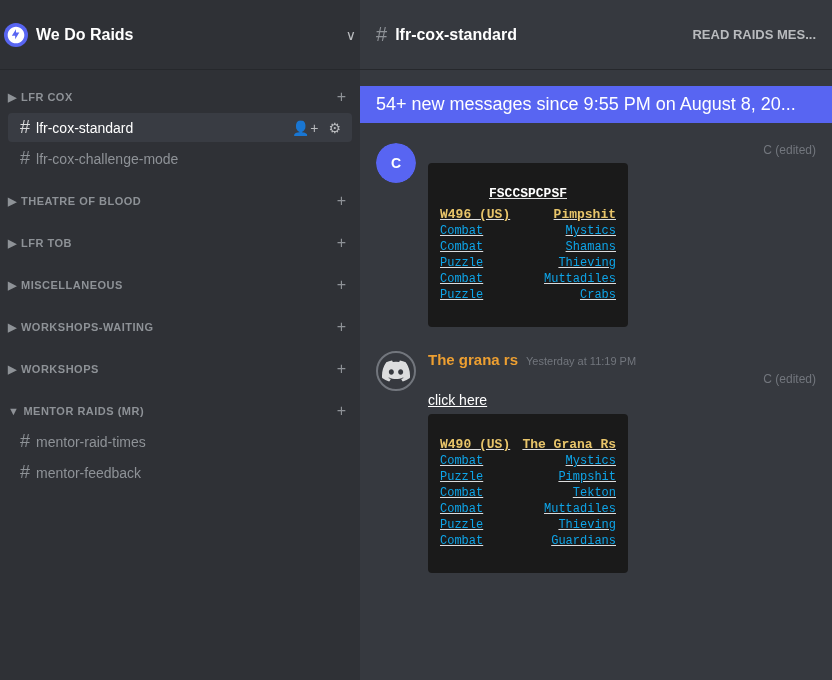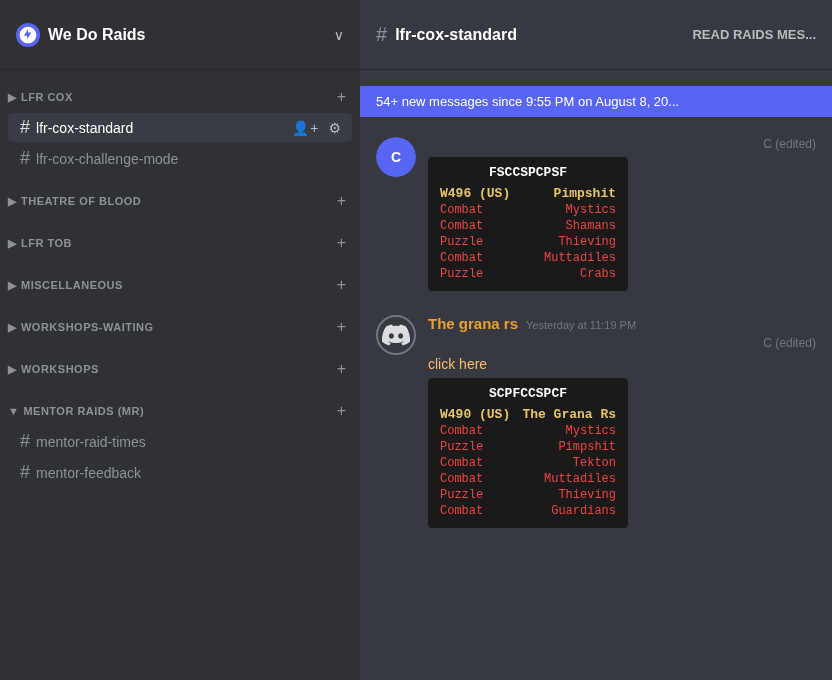--- a/index.html
+++ b/index.html
@@ -21,21 +21,21 @@
       flex-direction: column;
       height: 100%;
       overflow-y: auto;
       flex-shrink: 0;
     }
 
     .server-header {
       display: flex;
       align-items: center;
       justify-content: space-between;
-      padding: 0 16px;
+      padding: 0 4px;
       height: 70px;
       background: #2f3136;
       border-bottom: 1px solid #26282c;
       cursor: pointer;
     }
 
     .server-header-left {
       display: flex;
       align-items: center;
       gap: 8px;
@@ -182,21 +182,21 @@
 
     .messages-area {
       flex: 1;
       overflow-y: auto;
       padding: 16px 0 16px 0;
     }
 
     .new-messages-banner {
       background: #5865f2;
       color: white;
-      font-size: 13px;
+      font-size: 18px;
       font-weight: 500;
       padding: 8px 16px;
       margin: 0 0 16px 0;
     }
 
     .message-group {
       display: flex;
       padding: 4px 16px;
       gap: 12px;
       margin-bottom: 16px;
@@ -244,24 +244,25 @@
       font-size: 12px;
       color: #72767d;
       margin-bottom: 6px;
       text-align: right;
     }
 
     
     .game-card {
       background: #1a1a1a;
       border-radius: 4px;
-      padding: 8px 12px;
+      padding: 23px 12px;
       display: inline-block;
       min-width: 200px;
       font-family: 'Courier New', monospace;
+      text-decoration: underline;
     }
 
     .game-card-title {
       color: #ffffff;
       font-size: 13px;
       font-weight: bold;
       text-align: center;
       margin-bottom: 6px;
     }
 
@@ -272,21 +273,21 @@
       margin-bottom: 2px;
     }
 
     .game-card-row.header-row {
       color: #e8c56a;
       font-size: 13px;
       font-weight: bold;
     }
 
     .game-card-row.data-row {
-      color: #ef4444;
+      color: #0ea5e9;
       font-size: 12px;
     }
 
     .gc-left { text-align: left; }
     .gc-right { text-align: right; }
 
     .partial-message {
       color: #dcddde;
       font-size: 14px;
       margin-bottom: 6px;
@@ -462,25 +463,24 @@
         <svg width="28" height="28" viewBox="0 0 24 24" fill="#dcddde">
           <path d="M20.317 4.492c-1.53-.69-3.17-1.2-4.885-1.49a.075.075 0 0 0-.079.036c-.21.369-.444.85-.608 1.23a18.566 18.566 0 0 0-5.487 0 12.36 12.36 0 0 0-.617-1.23A.077.077 0 0 0 8.562 3c-1.714.29-3.354.8-4.885 1.491a.07.07 0 0 0-.032.027C.533 9.093-.32 13.555.099 17.961a.08.08 0 0 0 .031.055 20.03 20.03 0 0 0 5.993 2.98.078.078 0 0 0 .084-.026c.462-.62.874-1.275 1.226-1.963.021-.04.001-.088-.041-.104a13.201 13.201 0 0 1-1.872-.878.075.075 0 0 1-.008-.125c.126-.093.252-.19.372-.287a.075.075 0 0 1 .078-.01c3.927 1.764 8.18 1.764 12.061 0a.075.075 0 0 1 .079.009c.12.098.245.195.372.288a.075.075 0 0 1-.006.125c-.598.344-1.22.635-1.873.877a.075.075 0 0 0-.041.105c.36.687.772 1.341 1.225 1.962a.077.077 0 0 0 .084.028 19.963 19.963 0 0 0 6.002-2.981.076.076 0 0 0 .032-.054c.5-5.094-.838-9.52-3.549-13.442a.06.06 0 0 0-.031-.028zM8.02 15.278c-1.182 0-2.157-1.069-2.157-2.38 0-1.312.956-2.38 2.157-2.38 1.21 0 2.176 1.077 2.157 2.38 0 1.312-.956 2.38-2.157 2.38zm7.975 0c-1.183 0-2.157-1.069-2.157-2.38 0-1.312.955-2.38 2.157-2.38 1.21 0 2.176 1.077 2.157 2.38 0 1.312-.946 2.38-2.157 2.38z"></path>
         </svg>
       </div>
       <div class="message-content">
         <div class="message-header">
           <span class="message-author">The grana rs</span>
           <span class="message-timestamp">Yesterday at 11:19 PM</span>
         </div>
         <div class="message-edited">C (edited)</div>
-        <div class="partial-message" style="color:#fdba74;cursor:pointer;">
+        <div class="partial-message" style="color:#ffffff;text-decoration:underline;cursor:pointer;">
           click here
         </div>
         <div class="game-card">
-          <div class="game-card-title">SCPFCCSPCF</div>
           <div class="game-card-row header-row">
             <span class="gc-left">W490 (US)</span>
             <span class="gc-right">The Grana Rs</span>
           </div>
           <div id="card2-rows">
               <div class="game-card-row data-row">
                 <span class="gc-left">Combat</span>
                 <span class="gc-right">Mystics</span>
               </div>
               <div class="game-card-row data-row">

